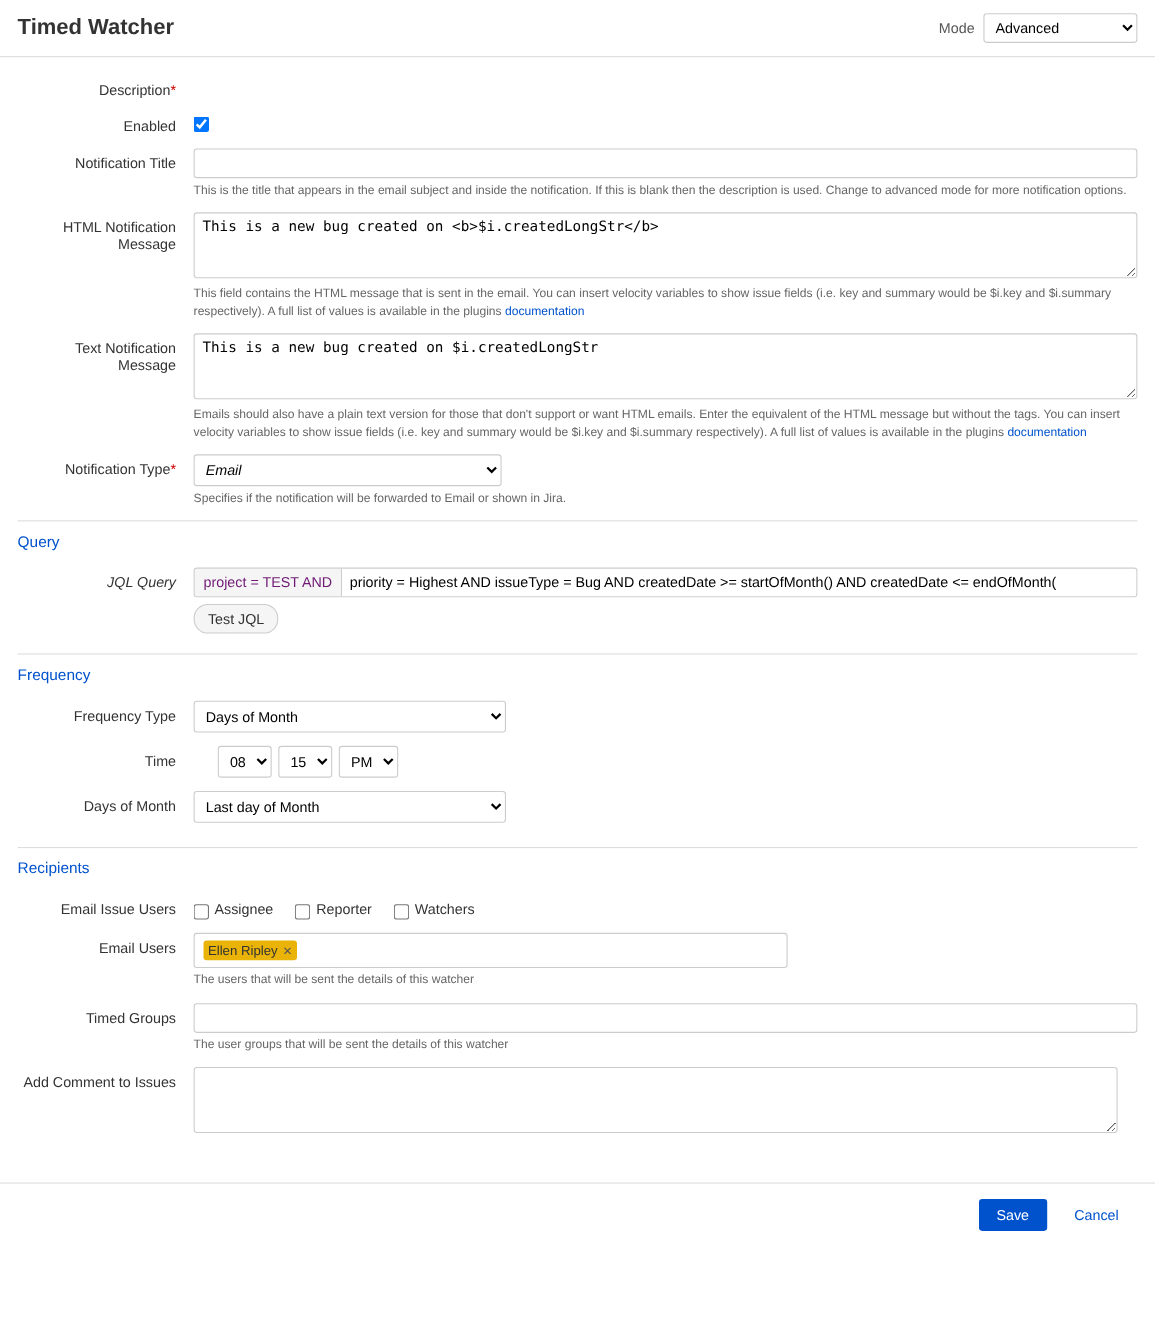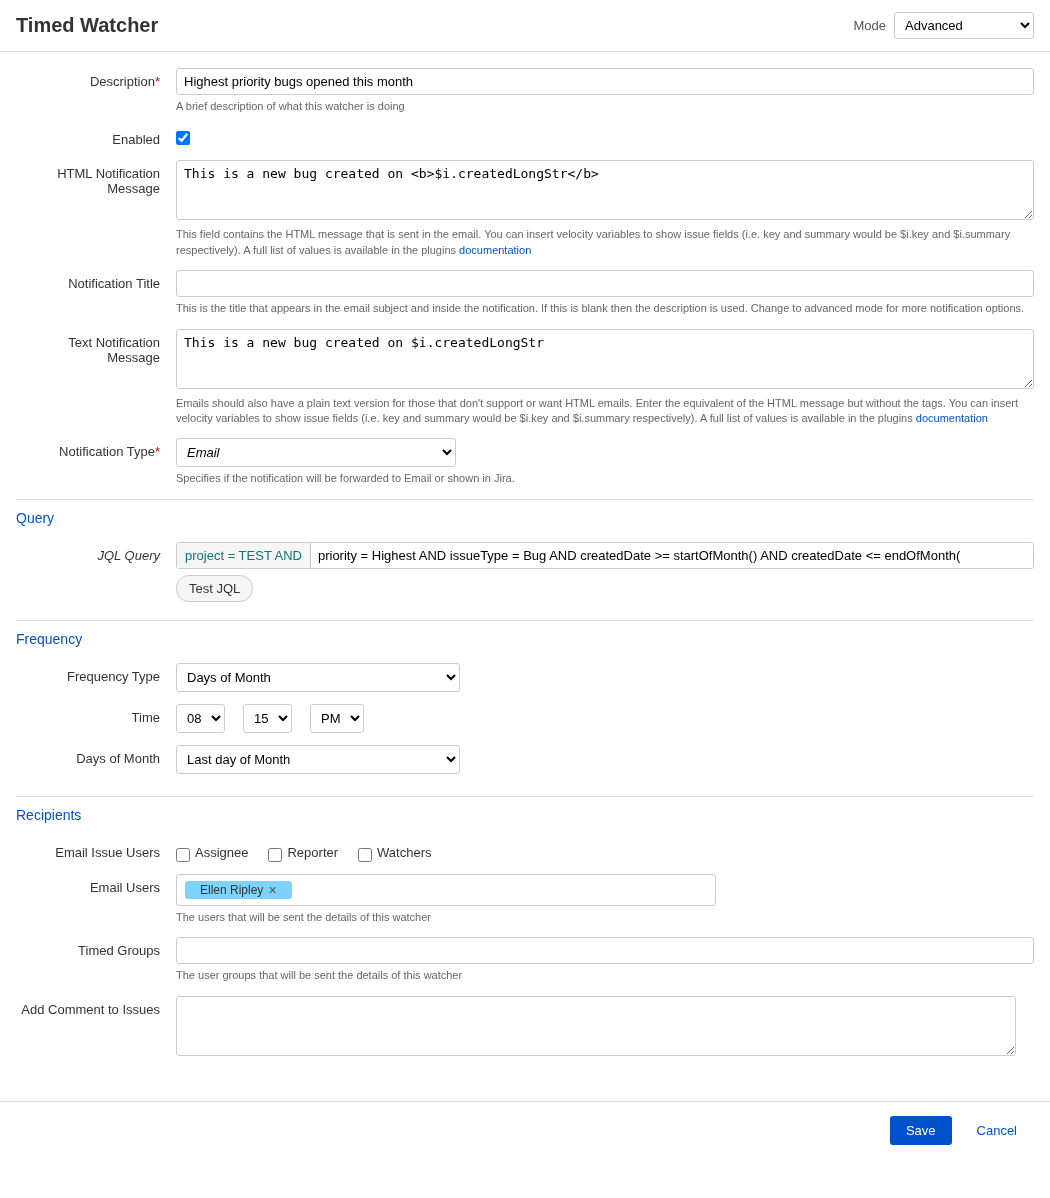--- a/index.html
+++ b/index.html
@@ -133,21 +133,21 @@
       align-items: center;
       width: 100%;
       border: 1px solid #ccc;
       border-radius: 3px;
       background: #fff;
       overflow: hidden;
     }
     .jql-prefix {
       padding: 5px 8px;
       font-size: 13px;
-      color: #0f766e;
+      color: #701a75;
       white-space: nowrap;
       background: #f5f5f5;
       border-right: 1px solid #ccc;
     }
     .jql-input {
       flex: 1;
       border: none !important;
       border-radius: 0 !important;
       box-shadow: none !important;
       background: #fff;
@@ -159,21 +159,22 @@
       background: #f5f5f5;
       border: 1px solid #ccc;
       border-radius: 13px;
       font-size: 13px;
       color: #333;
       cursor: pointer;
     }
     .time-row {
       display: flex;
       align-items: center;
-      gap: 18px;
+      gap: 6px;
+      margin-left: 22px;
     }
     .notification-type-select {
       width: 280px;
       font-style: italic;
     }
     .days-of-month-select {
       width: 284px;
     }
     .checkbox-group {
       display: flex;
@@ -193,23 +194,23 @@
       width: 540px;
       border: 1px solid #ccc;
       border-radius: 3px;
       padding: 4px 6px;
       min-height: 32px;
       background: #fff;
     }
     .user-tag {
       display: flex;
       align-items: center;
-      background: #7dd3fc;
-      border-radius: 3px;
-      padding: 2px 15px;
+      background: #eab308;
+      border-radius: 3px;
+      padding: 2px 4px;
       font-size: 12px;
       gap: 5px;
       margin: 2px;
     }
     .user-tag-close {
       cursor: pointer;
       color: #555;
       font-size: 14px;
       line-height: 1;
     }
@@ -258,49 +259,45 @@
     </select>
   </div>
 </div>
 
 <div class="content">
 
   <div class="form-row">
     <div class="form-label">
       <span>Description</span><span class="required">*</span>
     </div>
-    <div class="form-field">
-      <input type="text" value="Highest priority bugs opened this month" style="">
-      <div class="form-hint">A brief description of what this watcher is doing</div>
-    </div>
   </div>
 
   <div class="form-row">
     <div class="form-label">Enabled</div>
     <div class="form-field">
       <input type="checkbox" checked="" style="">
+    </div>
+  </div>
+
+  <div class="form-row">
+    <div class="form-label">Notification Title</div>
+    <div class="form-field">
+      <input type="text" value="" style="">
+      <div class="form-hint">This is the title that appears in the email subject and inside the notification. If this is blank then the description is used. Change to advanced mode for more notification options.</div>
     </div>
   </div>
 
   <div class="form-row">
     <div class="form-label">HTML Notification Message</div>
     <div class="form-field">
       <textarea rows="3" style="">This is a new bug created on &lt;b&gt;$i.createdLongStr&lt;/b&gt;</textarea>
       <div class="form-hint">
         <span>This field contains the HTML message that is sent in the email. You can insert velocity variables to show issue fields (i.e. key and summary would be $i.key and $i.summary respectively). A full list of values is available in the plugins</span>
         <a href="#">documentation</a>
       </div>
-    </div>
-  </div>
-
-  <div class="form-row">
-    <div class="form-label">Notification Title</div>
-    <div class="form-field">
-      <input type="text" value="" style="">
-      <div class="form-hint">This is the title that appears in the email subject and inside the notification. If this is blank then the description is used. Change to advanced mode for more notification options.</div>
     </div>
   </div>
 
   <div class="form-row">
     <div class="form-label">Text Notification Message</div>
     <div class="form-field">
       <textarea rows="3" style="">This is a new bug created on $i.createdLongStr</textarea>
       <div class="form-hint">
         <span>Emails should also have a plain text version for those that don't support or want HTML emails. Enter the equivalent of the HTML message but without the tags. You can insert velocity variables to show issue fields (i.e. key and summary would be $i.key and $i.summary respectively). A full list of values is available in the plugins</span>
         <a href="#">documentation</a>

